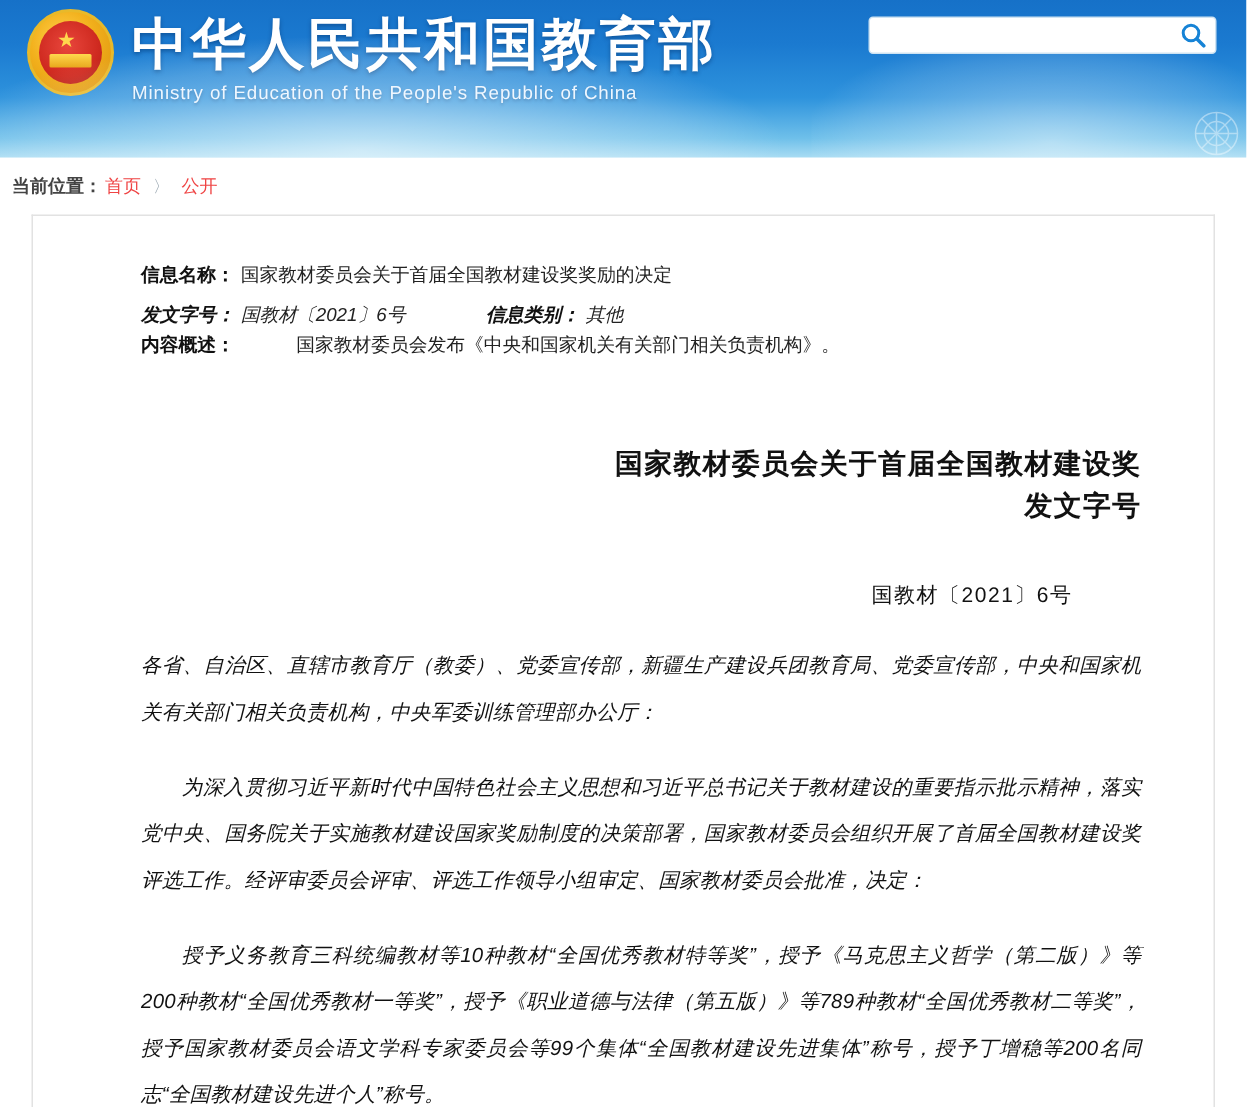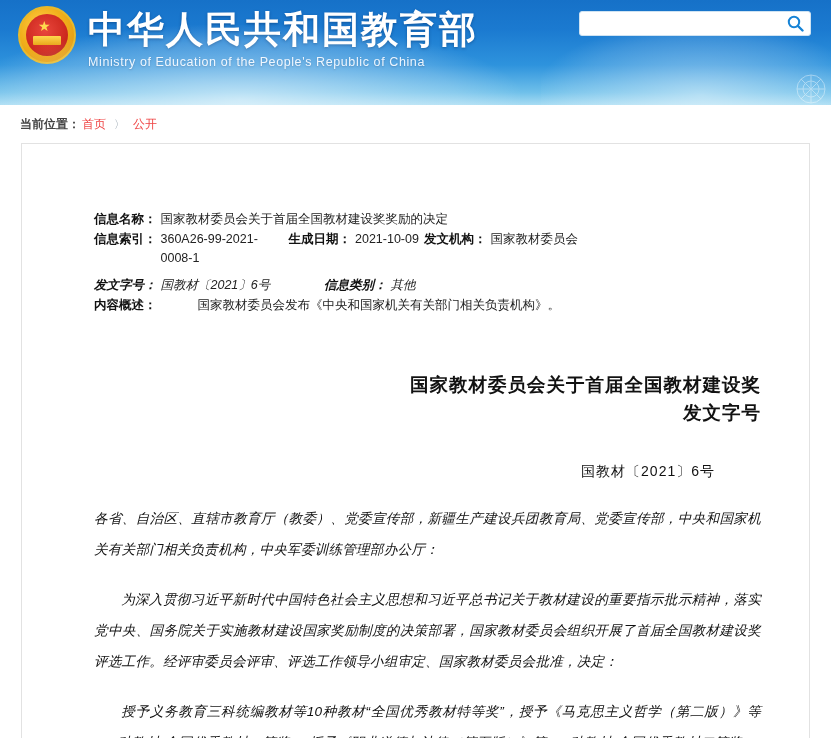--- a/index.html
+++ b/index.html
@@ -122,21 +122,21 @@
     pointer-events: none;
   }
 
   
   .breadcrumb-bar {
     width: 690px;
     height: 38px;
     background: #ffffff;
     display: flex;
     align-items: center;
-    padding-left: 20px;
+    padding-left: 8px;
     font-size: 12px;
     color: #555;
   }
   .breadcrumb-bar .bc-label { color:#444; font-weight:bold; }
   .breadcrumb-bar a {
     color: #ef4444;
     text-decoration: none;
     margin: 0 2px;
   }
   .bc-sep { color: #9aa7b1; margin: 0 6px; font-size: 11px; }
@@ -154,21 +154,20 @@
   }
   .card-inner {
     padding: 30px 48px 0 72px;
   }
 
   
   .meta {
     font-size: 12.5px;
     color: #222;
     line-height: 19px;
-    margin-top: 36px;
   }
   .meta-row {
     display: flex;
     margin-bottom: 1px;
   }
   .meta-k {
     font-weight: bold;
     color: #111;
     white-space: nowrap;
   }
@@ -266,32 +265,20 @@
 
     <div class="meta">
 
       <div class="meta-row">
         <div class="meta-col-a" style="width:auto;">
           <span class="meta-k">信息名称：</span>
           <span class="meta-v">国家教材委员会关于首届全国教材建设奖奖励的决定</span>
         </div>
       </div>
 
-      <div class="meta-row">
-        <div class="meta-col-a">
-          <span class="meta-k">信息索引：</span>
-          <span class="meta-v meta-wrapval">360A26-99-2021-0008-1</span>
-          <span class="meta-k" style="margin-left:10px;">生成日期：</span>
-          <span class="meta-v">2021-10-09</span>
-        </div>
-        <div class="meta-col-b">
-          <span class="meta-k">发文机构：</span>
-          <span class="meta-v">国家教材委员会</span>
-        </div>
-      </div>
 
       <div class="meta-row" style="margin-top:8px;font-style:italic;">
         <div class="meta-col-a" style="width:230px;">
           <span class="meta-k">发文字号：</span>
           <span class="meta-v">国教材〔2021〕6号</span>
         </div>
         <div class="meta-col-b">
           <span class="meta-k">信息类别：</span>
           <span class="meta-v">其他</span>
         </div>

